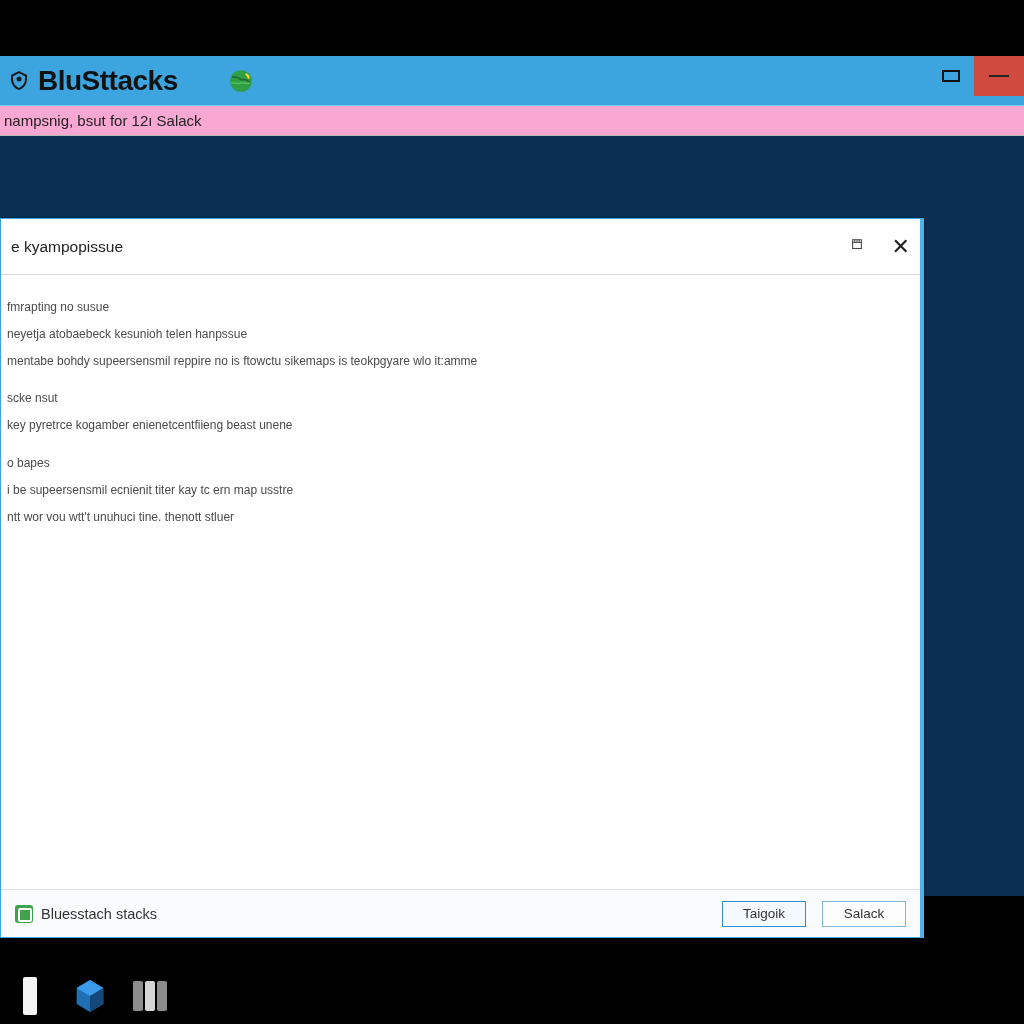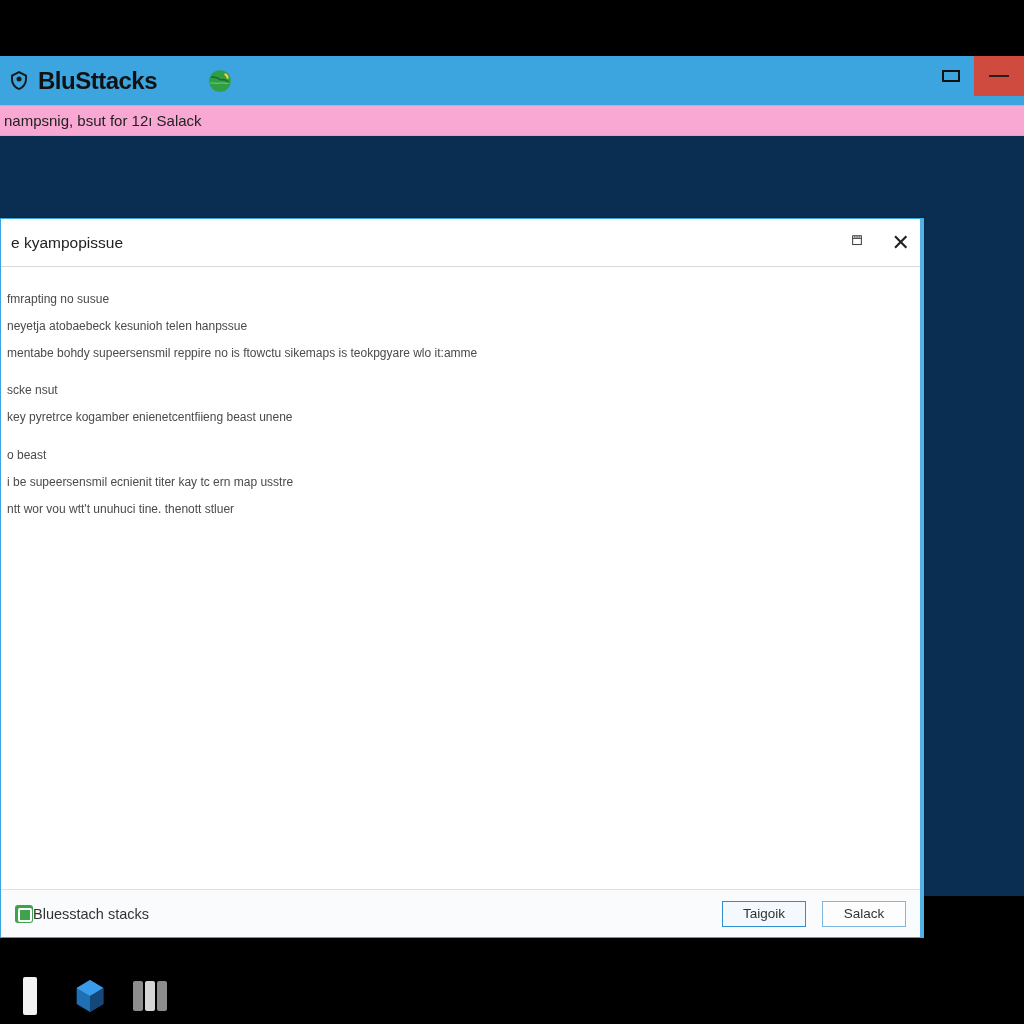--- a/index.html
+++ b/index.html
@@ -32,21 +32,21 @@
     align-items: center;
     padding-left: 6px;
     gap: 6px;
   }
   .brand .logo-icon {
     width: 26px; height: 26px;
     display: flex; align-items: center; justify-content: center;
     color: #1a1a1a;
   }
   .brand-text {
-    font-size: 24px;
+    font-size: 28px;
     font-weight: 600;
     color: #111;
     letter-spacing: -0.5px;
   }
   .globe-icon {
     width: 26px; height: 26px;
     margin-left: 50px;
   }
   .window-controls {
     position: absolute;
@@ -101,21 +101,21 @@
     width: 924px;
     height: 720px;
     background: #fff;
     border: 1px solid #3ca5e0;
     border-right: 4px solid #52b2e8;
     box-shadow: 0 0 0 1px rgba(0,0,0,0.1);
     display: flex;
     flex-direction: column;
   }
   .dialog-title {
-    height: 48px;
+    height: 56px;
     border-bottom: 1px solid #d7d8da;
     display: flex;
     align-items: center;
     padding: 0 10px;
     position: relative;
   }
   .dialog-title .title-text {
     font-size: 15.5px;
     color: #222;
   }
@@ -144,21 +144,21 @@
   .dialog-footer {
     height: 48px;
     border-top: 1px solid #e0e1e3;
     display: flex;
     align-items: center;
     padding: 0 14px;
     gap: 8px;
     background: #fafbfc;
   }
   .dialog-footer .footer-left {
-    display: flex; align-items: center; 
+    display: flex; align-items: center; gap: 8px;
     flex: 1;
     text-align: center;
   }
   .footer-icon {
     width: 18px; height: 18px;
     background: #3fa34d;
     border-radius: 3px;
     position: relative;
   }
   .footer-icon::after {
@@ -276,21 +276,21 @@
     </div>
   </div>
   <div class="dialog-body" id="dialog-body">
   <p>fmrapting no susue</p>
       <p>neyetja atobaebeck kesunioh telen hanpssue</p>
       <p>mentabe bohdy supeersensmil reppire no is ftowctu sikemaps is teokpgyare wlo it:amme</p>
       <div class="spacer"></div>
       <p>scke nsut</p>
       <p>key pyretrce kogamber enienetcentfiieng beast unene</p>
       <div class="spacer"></div>
-      <p>o beast</p>
+      <p>o bapes</p>
       <p>i be supeersensmil ecnienit titer kay tc ern map usstre</p>
       <p>ntt wor vou wtt't unuhuci tine. thenott stluer</p>
     </div>
   <div class="dialog-footer">
     <div class="footer-left">
       <span class="footer-icon"></span>
       <span class="footer-text">Bluesstach stacks</span>
     </div>
     <div class="dlg-btn primary">Taigoik</div>
     <div class="dlg-btn">Salack</div>

